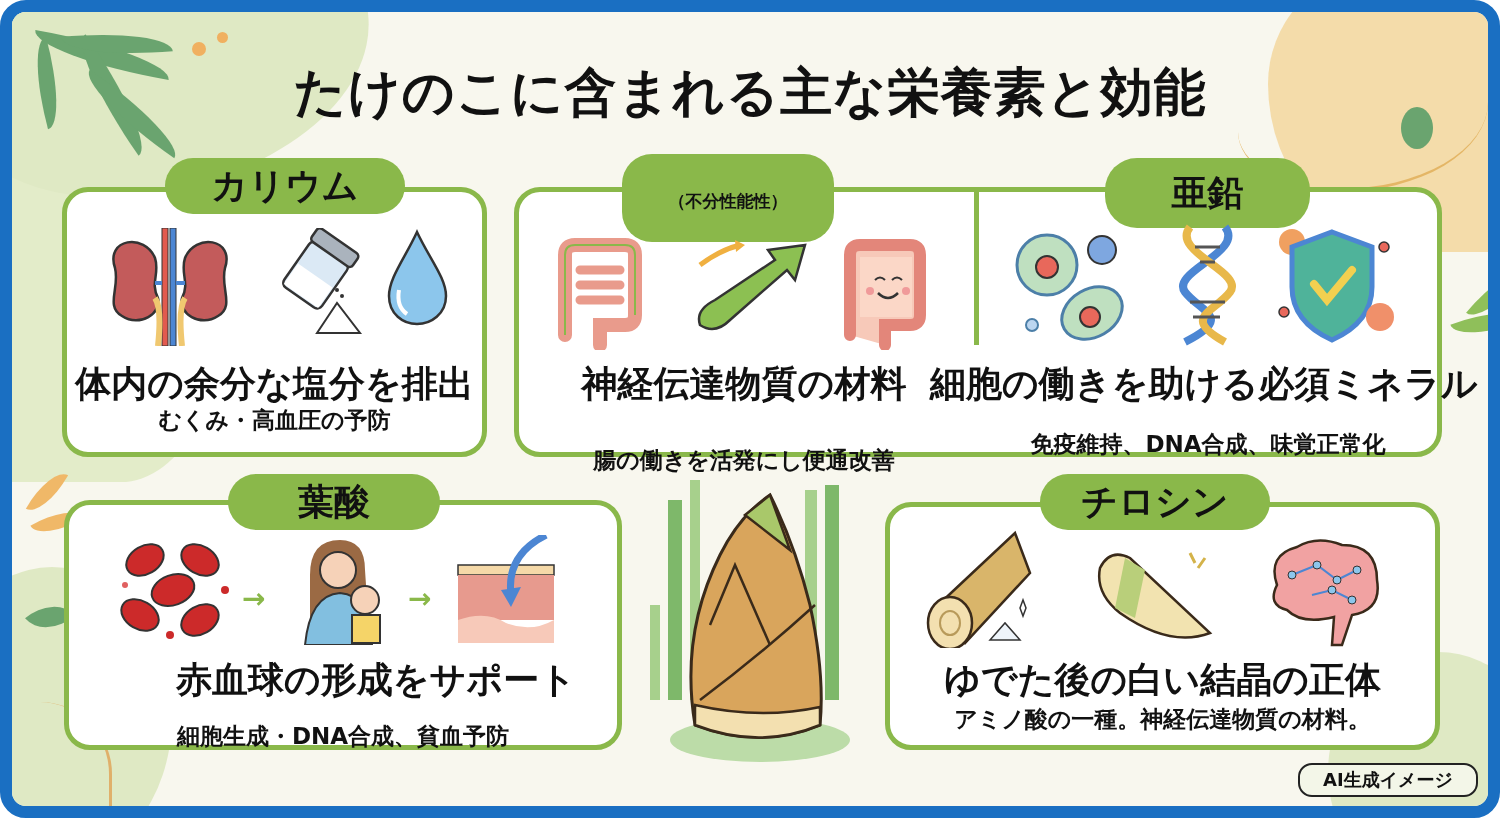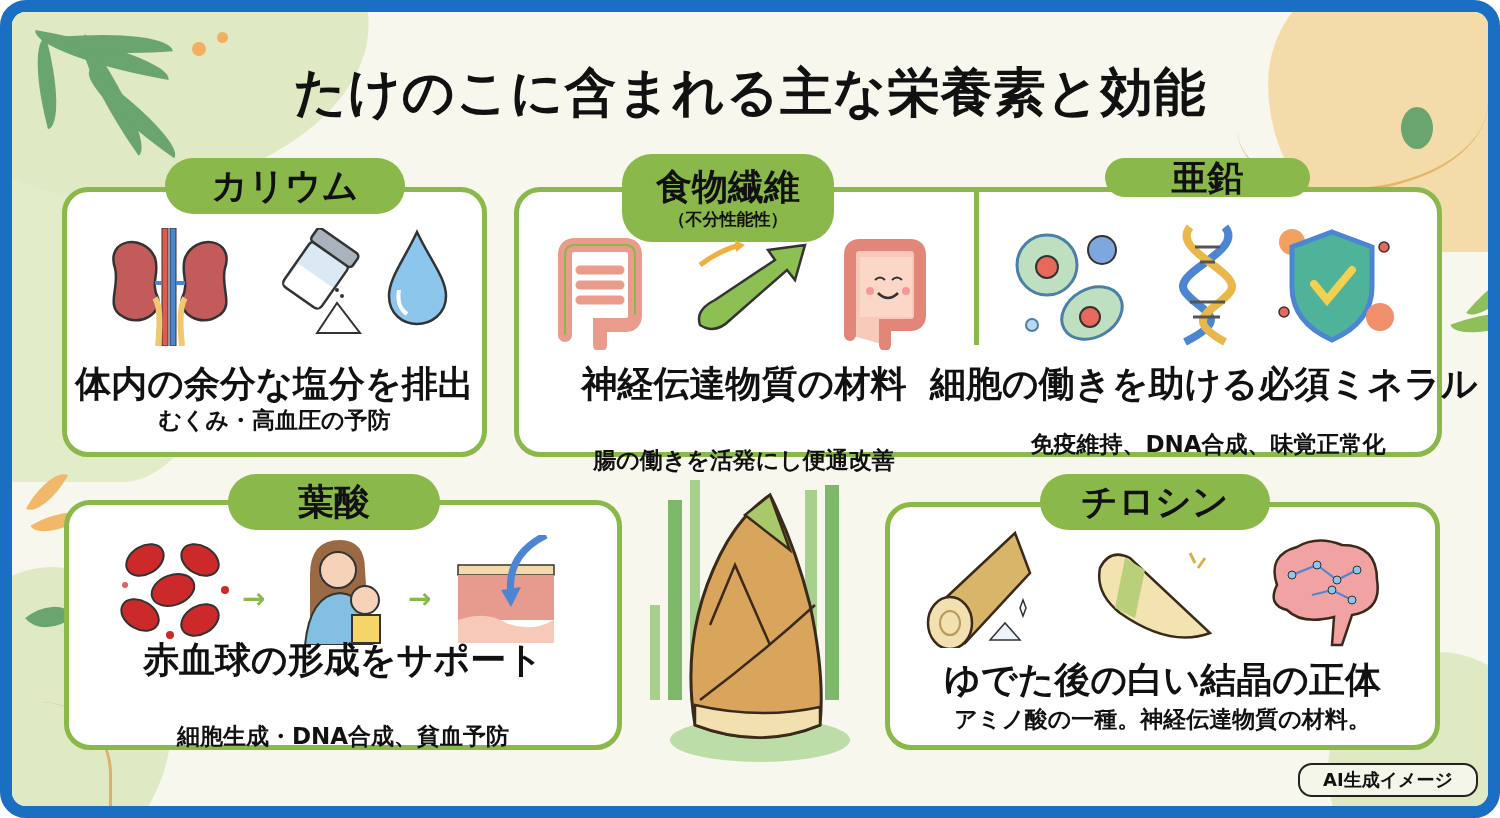--- a/index.html
+++ b/index.html
@@ -114,21 +114,20 @@
   <path d="M32 4 C20 30 4 50 4 68 C4 86 18 96 32 96 C46 96 61 86 61 68 C61 50 44 30 32 4Z" fill="#8cc6ec" stroke="#333" stroke-width="2.5"></path>
   <path d="M14 62 C12 74 16 82 22 86" stroke="#fff" stroke-width="4" fill="none"></path>
 </svg>
 <div class="headline" style="left:62px;top:360px;width:425px;">体内の余分な塩分を排出</div>
 <div class="subline" style="left:62px;top:405px;width:425px;">むくみ・高血圧の予防</div>
 
 <div class="card" style="left:514px;top:187px;width:928px;height:270px;"></div>
 <div class="divider" style="left:974px;top:192px;height:153px;"></div>
 
 <div class="pill" style="left:622px;top:154px;width:212px;height:88px;border-radius:30px;">
-  <span class="main">食物繊維</span>
   <span class="sub">（不分性能性）</span>
 </div>
 <svg class="icon" style="left:545px;top:235px;" width="110" height="115" viewBox="0 0 110 115">
   <path d="M20 100 L20 20 Q20 10 30 10 L80 10 Q90 10 90 20 L90 80 Q90 90 80 90 L55 90 L55 110" fill="none" stroke="#e99b8c" stroke-width="14" stroke-linecap="round"></path>
   <path d="M35 35 L75 35 M35 50 L75 50 M35 65 L75 65" stroke="#e99b8c" stroke-width="9" stroke-linecap="round"></path>
   <path d="M20 100 L20 20 Q20 10 30 10 L80 10 Q90 10 90 20 L90 80" fill="none" stroke="#8ab84a" stroke-width="2"></path>
 </svg>
 <svg class="icon" style="left:690px;top:240px;" width="120" height="100" viewBox="0 0 120 100">
   <path d="M10 25 Q30 10 50 5" stroke="#f0b040" stroke-width="5" fill="none"></path>
   <path d="M45 0 L55 5 L46 12Z" fill="#f0b040"></path>
@@ -138,21 +137,21 @@
   <path d="M20 100 L20 20 Q20 10 30 10 L80 10 Q90 10 90 20 L90 80 Q90 90 80 90 L55 90 L55 110" fill="#f7c9b9" stroke="#e3867a" stroke-width="12" stroke-linecap="round"></path>
   <rect x="30" y="22" width="52" height="60" fill="#fbd7c7"></rect>
   <path d="M45 45 q5 -5 10 0 M62 45 q5 -5 10 0" stroke="#333" stroke-width="2" fill="none"></path>
   <path d="M48 58 q10 10 20 0" stroke="#333" stroke-width="2.5" fill="none"></path>
   <circle cx="40" cy="56" r="4" fill="#f09a9a"></circle>
     <circle cx="76" cy="56" r="4" fill="#f09a9a"></circle>
 </svg>
 <div class="headline" style="left:514px;top:360px;width:460px;">神経伝達物質の材料</div>
 <div class="subline" style="left:514px;top:405px;width:460px;margin-top:40px;">腸の働きを活発にし便通改善</div>
 
-<div class="pill" style="left:1105px;top:158px;width:205px;height:39px;">
+<div class="pill" style="left:1105px;top:158px;width:205px;height:70px;">
   <span class="main">亜鉛</span>
 </div>
 <svg class="icon" style="left:1012px;top:225px;" width="120" height="120" viewBox="0 0 120 120">
   <circle cx="35" cy="40" r="30" fill="#bfe0c0" stroke="#4c7fa8" stroke-width="3"></circle>
   <circle cx="35" cy="42" r="11" fill="#e8685b" stroke="#333" stroke-width="2"></circle>
   <circle cx="90" cy="25" r="14" fill="#7ea7e0" stroke="#333" stroke-width="2"></circle>
   <ellipse cx="80" cy="88" rx="32" ry="24" transform="rotate(-30 80 88)" fill="#bfe0c0" stroke="#4c7fa8" stroke-width="3"></ellipse>
   <circle cx="78" cy="92" r="10" fill="#e8685b" stroke="#333" stroke-width="2"></circle>
   <circle cx="20" cy="100" r="6" fill="#bcd6f0" stroke="#4c7fa8" stroke-width="2"></circle>
 </svg>
@@ -197,21 +196,21 @@
   <path d="M62 80 L90 80 L90 108 L62 108Z" fill="#f5d468" stroke="#333" stroke-width="2"></path>
 </svg>
 <div class="icon" style="left:408px;top:582px;color:#8ab84a;font-size:28px;font-weight:bold;">→</div>
 <svg class="icon" style="left:456px;top:535px;" width="100" height="110" viewBox="0 0 100 110">
   <rect x="2" y="30" width="96" height="10" fill="#f5d9a8" stroke="#333" stroke-width="1.5"></rect>
   <rect x="2" y="40" width="96" height="45" fill="#e79a8e"></rect>
   <path d="M2 85 Q30 75 50 88 Q75 98 98 85 L98 108 L2 108Z" fill="#f7c9b9"></path>
   <path d="M90 0 Q50 20 55 60" stroke="#4c86d3" stroke-width="7" fill="none"></path>
   <path d="M45 55 L55 72 L65 52Z" fill="#4c86d3"></path>
 </svg>
-<div class="headline" style="left:64px;top:636px;width:558px;">赤血球の形成をサポート</div>
+<div class="headline" style="left:64px;top:656px;width:624px;">赤血球の形成をサポート</div>
 <div class="subline" style="left:64px;top:721px;width:558px;">細胞生成・DNA合成、貧血予防</div>
 
 <svg class="icon" style="left:630px;top:475px;" width="260" height="300" viewBox="0 0 260 300">
   <g fill="#a7d08c">
     <rect x="38" y="25" width="14" height="200"></rect>
     <rect x="60" y="5" width="10" height="220"></rect>
     <rect x="175" y="15" width="12" height="210"></rect>
     <rect x="195" y="10" width="14" height="215"></rect>
     <rect x="20" y="130" width="10" height="95"></rect>
   </g>

